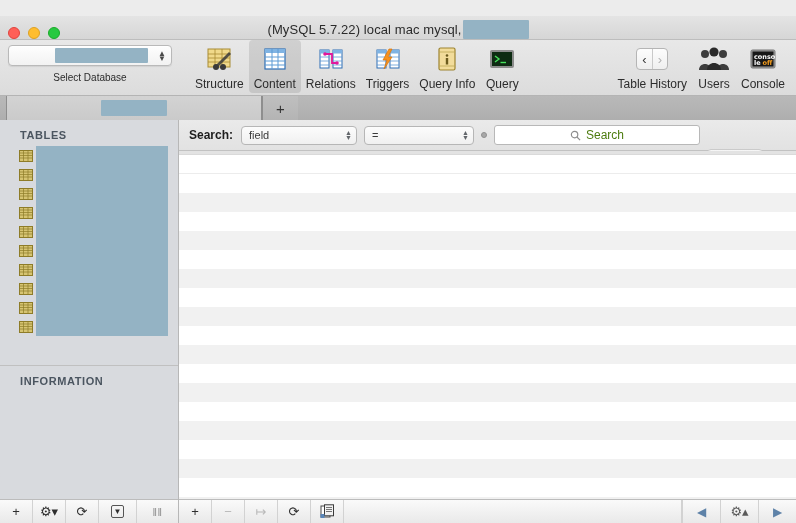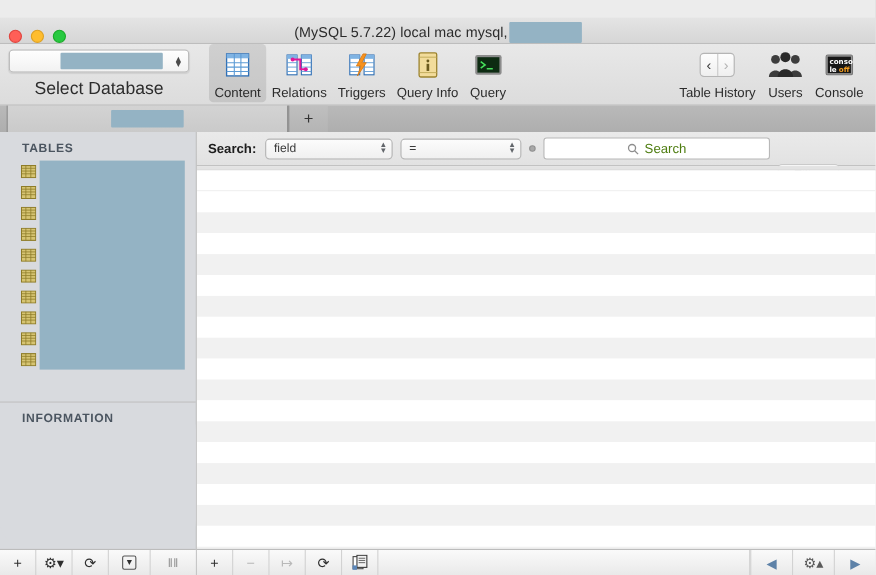--- a/index.html
+++ b/index.html
@@ -75,21 +75,21 @@
     display: flex; align-items: center;
     position: relative;
     padding-left: 4px;
   }
   .dbselect .redact { height: 15px; width: 93px; margin-left: 42px; }
   .dbselect .steppers {
     position: absolute; right: 5px; top: 50%; transform: translateY(-50%);
     display: flex; flex-direction: column; line-height: 5px;
     font-size: 8px; color: #4a4a4a;
   }
-  .dbselect-label { font-size: 16px; color: #2c2c2c; margin-top: 6px; }
+  .dbselect-label { font-size: 10px; color: #2c2c2c; margin-top: 6px; }
 
   
   .tb-right { position: absolute; right: 6px; top: 0; display: flex; align-items: flex-start; }
   .histctl {
     display: flex; height: 22px; width: 50px;
     border: 1px solid #b5b5b5; border-radius: 4px; overflow: hidden;
     background: linear-gradient(to bottom,#fdfdfd,#efefef);
   }
   .histctl div {
     flex: 1; display: flex; align-items: center; justify-content: center;
@@ -275,20 +275,36 @@
         <span class="steppers">
           <span>▲</span>
             <span>▼</span>
         </span>
       </div>
       <div class="dbselect-label">Select Database</div>
     </div>
 
     <div class="tb-group" style="margin-left:18px;">
 
+      <div class="tb-item">
+        <div class="tb-icon">
+          <svg width="28" height="26" viewBox="0 0 28 26">
+            <rect x="3" y="3" width="22" height="18" fill="#f0d98a" stroke="#a88b34" stroke-width="1"></rect>
+            <line x1="3" y1="8" x2="25" y2="8" stroke="#a88b34" stroke-width="0.8"></line>
+            <line x1="3" y1="12" x2="25" y2="12" stroke="#a88b34" stroke-width="0.8"></line>
+            <line x1="3" y1="16" x2="25" y2="16" stroke="#a88b34" stroke-width="0.8"></line>
+            <line x1="10" y1="3" x2="10" y2="21" stroke="#a88b34" stroke-width="0.8"></line>
+            <line x1="17" y1="3" x2="17" y2="21" stroke="#a88b34" stroke-width="0.8"></line>
+            <path d="M9 21 L24 6 L26 8 L11 23 Z" fill="#3a3a3a" opacity="0.85"></path>
+            <circle cx="11" cy="21" r="3" fill="#3a3a3a"></circle>
+            <circle cx="18" cy="21" r="3" fill="#3a3a3a"></circle>
+          </svg>
+        </div>
+        <div class="tb-label">Structure</div>
+      </div>
 
       <div class="tb-item selected">
         <div class="tb-icon">
           <svg width="28" height="26" viewBox="0 0 28 26">
             <rect x="4" y="3" width="20" height="20" fill="#ffffff" stroke="#2f6fb5" stroke-width="1.2"></rect>
             <rect x="4" y="3" width="20" height="4" fill="#7fb3e3"></rect>
             <line x1="4" y1="11" x2="24" y2="11" stroke="#5d9bd5" stroke-width="1"></line>
             <line x1="4" y1="15" x2="24" y2="15" stroke="#5d9bd5" stroke-width="1"></line>
             <line x1="4" y1="19" x2="24" y2="19" stroke="#5d9bd5" stroke-width="1"></line>
             <line x1="11" y1="3" x2="11" y2="23" stroke="#5d9bd5" stroke-width="1"></line>

